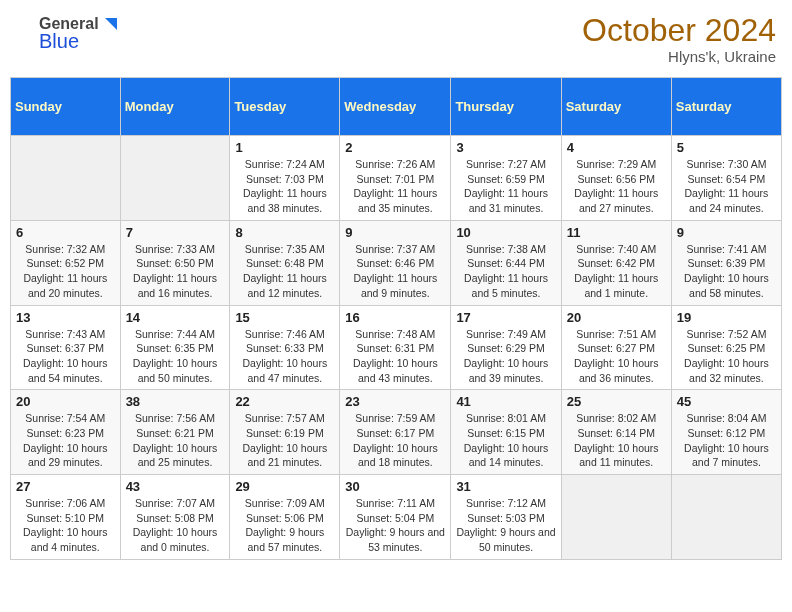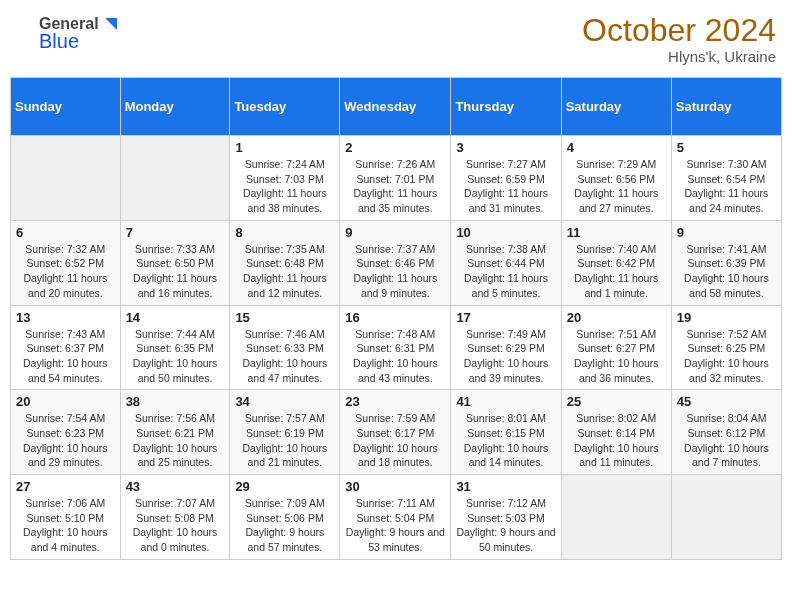--- a/index.html
+++ b/index.html
@@ -199,21 +199,21 @@
       <tr>
         <td>
           <div class="day-number">20</div>
           <div class="day-info">Sunrise: 7:54 AM<br>Sunset: 6:23 PM<br>Daylight: 10 hours and 29 minutes.</div>
         </td>
         <td>
           <div class="day-number">38</div>
           <div class="day-info">Sunrise: 7:56 AM<br>Sunset: 6:21 PM<br>Daylight: 10 hours and 25 minutes.</div>
         </td>
         <td>
-          <div class="day-number">34</div>
+          <div class="day-number">22</div>
           <div class="day-info">Sunrise: 7:57 AM<br>Sunset: 6:19 PM<br>Daylight: 10 hours and 21 minutes.</div>
         </td>
         <td>
           <div class="day-number">23</div>
           <div class="day-info">Sunrise: 7:59 AM<br>Sunset: 6:17 PM<br>Daylight: 10 hours and 18 minutes.</div>
         </td>
         <td>
           <div class="day-number">41</div>
           <div class="day-info">Sunrise: 8:01 AM<br>Sunset: 6:15 PM<br>Daylight: 10 hours and 14 minutes.</div>
         </td>

